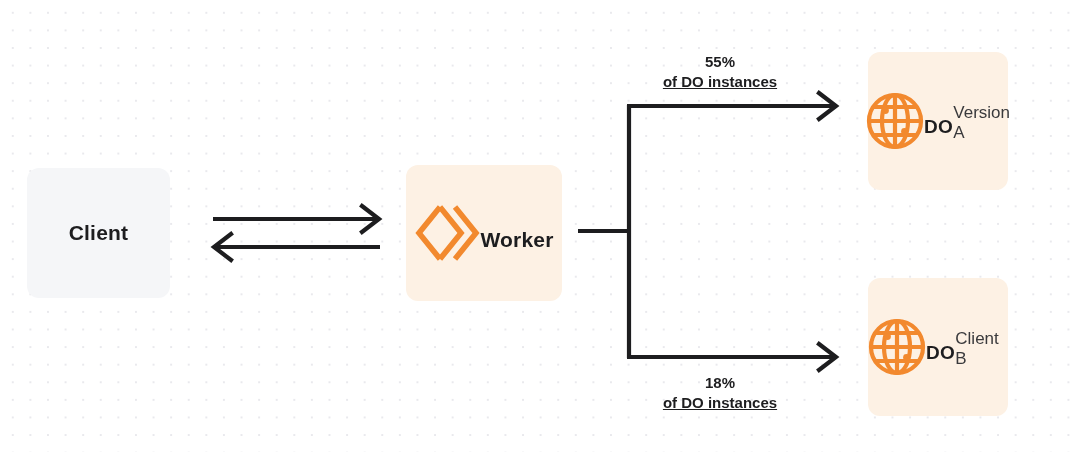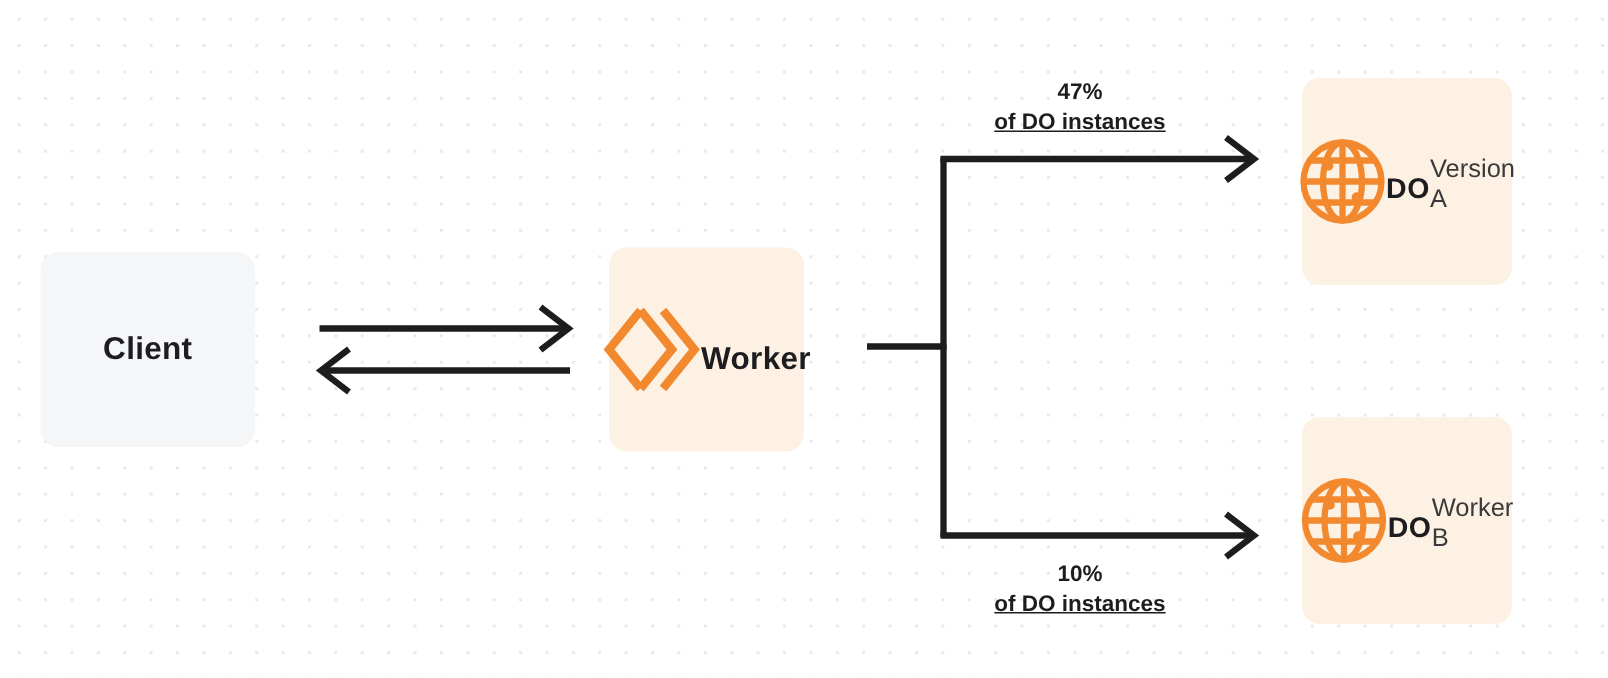--- a/index.html
+++ b/index.html
@@ -41,21 +41,21 @@
   .node-client .node-title {
     font-size: 21px;
     font-weight: bold;
     color: #1d1d1f;
     letter-spacing: 0.2px;
   }
 
   .node-worker {
     left: 406px;
     top: 165px;
-    width: 130px;
+    width: 156px;
     height: 136px;
     background: #fdf1e4;
   }
   .node-worker .node-title {
     font-size: 21px;
     font-weight: bold;
     color: #1d1d1f;
     margin-top: 14px;
     letter-spacing: 0.2px;
   }
@@ -154,26 +154,26 @@
       </g>
 
       <g>
         <line x1="627" y1="357" x2="834" y2="357"></line>
         <polyline points="819,344 836,357 819,370" stroke-linecap="square"></polyline>
       </g>
     </g>
   </svg>
 
   <div class="edge-label edge-label-top">
-    <span class="pct">47%</span>
+    <span class="pct">55%</span>
     <span class="sub">of DO instances</span>
   </div>
 
   <div class="edge-label edge-label-bottom">
-    <span class="pct">10%</span>
+    <span class="pct">18%</span>
     <span class="sub">of DO instances</span>
   </div>
 
   <div class="node node-client">
     <span class="node-title">Client</span>
   </div>
 
   <div class="node node-worker">
     <span class="icon-wrap">
       <svg width="66" height="62" viewBox="0 0 66 62" xmlns="http://www.w3.org/2000/svg">
@@ -219,16 +219,16 @@
           <path d="M8,15 H50"></path>
           <path d="M8,43 H50"></path>
         </g>
         <g fill="#f2892e">
           <circle cx="19.5" cy="18.5" r="3.4"></circle>
           <circle cx="38.5" cy="39.5" r="3.4"></circle>
         </g>
       </svg>
     </span>
     <span class="node-title">DO</span>
-    <span class="node-sub">Worker B</span>
+    <span class="node-sub">Client B</span>
   </div>
 
 </div>
 
 </body></html>

